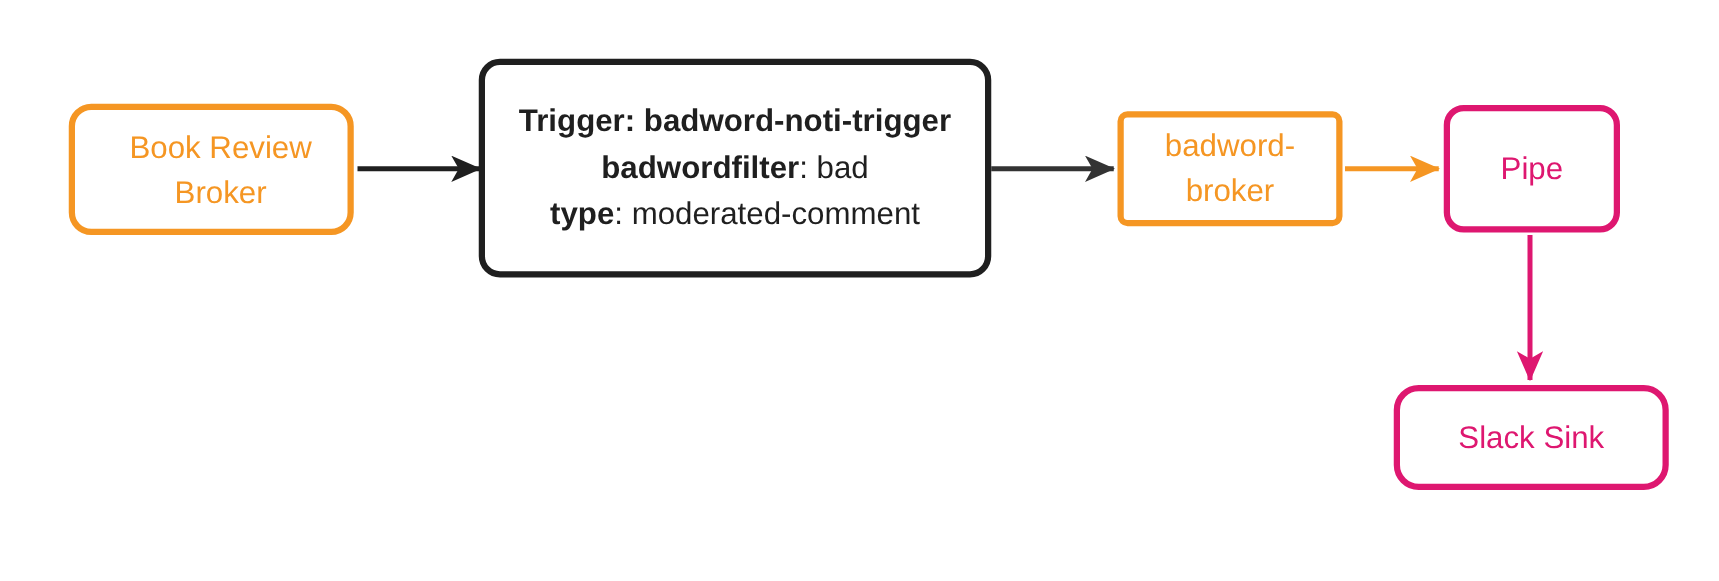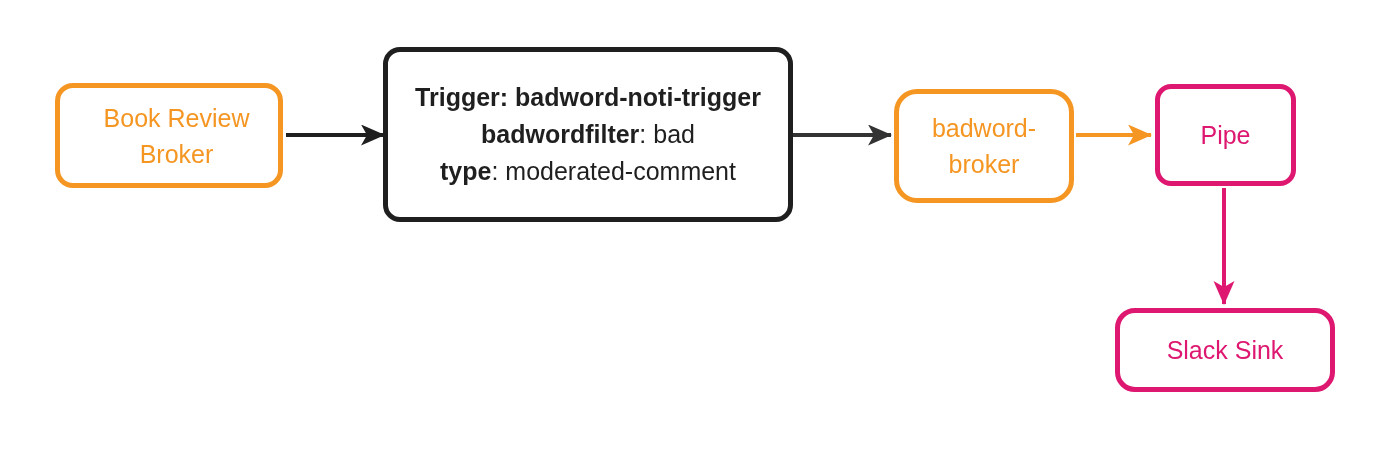--- a/index.html
+++ b/index.html
@@ -57,21 +57,21 @@
     border: 5px solid var(--pink, #de1770);
     color: var(--pink, #de1770);
   }
   .node.black {
     border: 5px solid var(--black, #1f1f1f);
     color: var(--black, #1f1f1f);
   }
 
   #node-book-review-broker { left: 55px;   top: 83px;  width: 228px; height: 105px; border-radius: 18px; padding-left: 15px; }
   #node-trigger            { left: 383px;  top: 47px;  width: 410px; height: 175px; border-radius: 17px; }
-  #node-badword-broker     { left: 894px;  top: 89px;  width: 180px; height: 114px;  border-radius: 23px; justify-content: center; }
+  #node-badword-broker     { left: 894px;  top: 89px;  width: 180px; height: 92px;  border-radius: 8px; justify-content: center; }
   #node-pipe               { left: 1155px; top: 84px;  width: 141px; height: 102px; border-radius: 16px; }
   #node-slack-sink         { left: 1115px; top: 308px; width: 220px; height: 84px; border-radius: 20px; }
 
   .trigger-line {
     line-height: 37px;
     white-space: nowrap;
   }
   .bold { font-weight: bold; }
 </style>
 </head>

